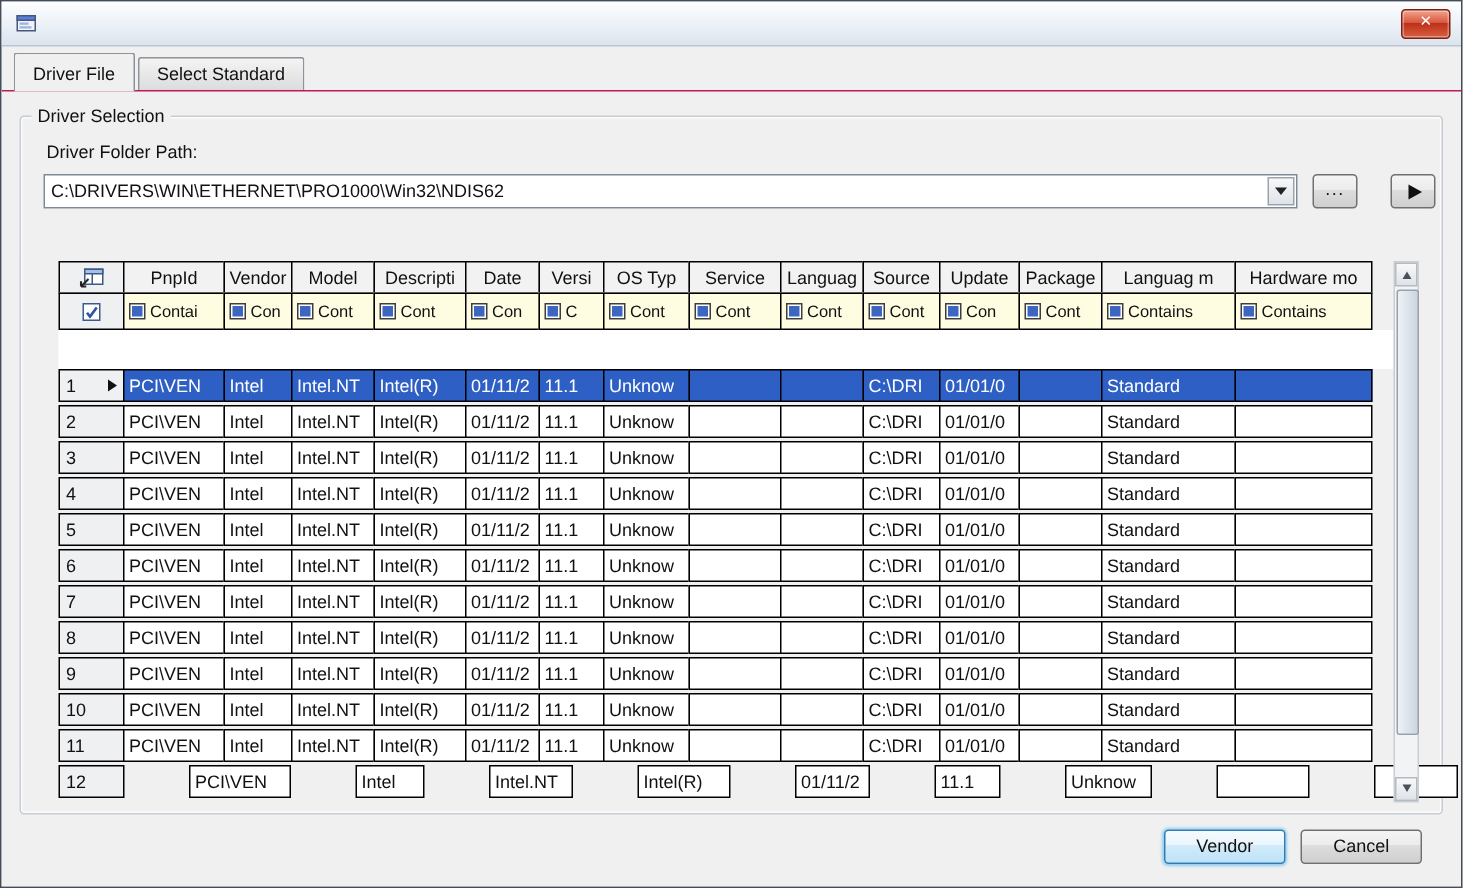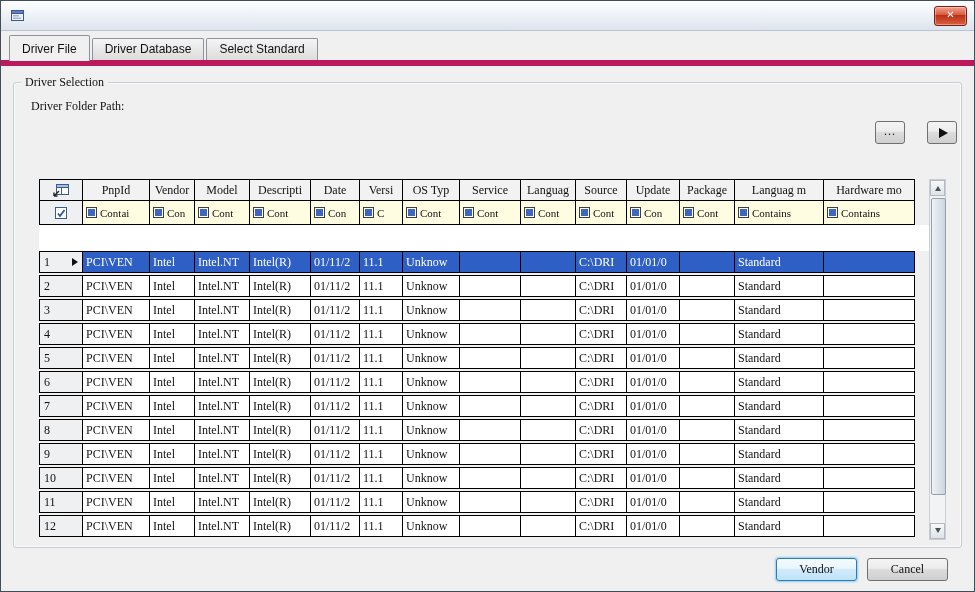--- a/index.html
+++ b/index.html
@@ -16,21 +16,21 @@
     color:#fff;text-align:center;line-height:16px;font-size:10px;font-weight:bold;
     box-shadow:inset 0 0 0 1px rgba(255,255,255,.35);cursor:default;}
   
   .tabstrip{position:absolute;left:8px;top:33px;height:26px;display:flex;align-items:flex-end;z-index:3;}
   .tab{box-sizing:border-box;height:22px;padding:3px 12px 0 12px;margin-right:2px;
     border:1px solid #8e939b;border-bottom:none;border-radius:2px 2px 0 0;
     background:linear-gradient(#f4f4f4,#dcdcdc);white-space:nowrap;cursor:default;}
   .tab.active{height:26px;padding-top:6px;background:#f0f0f0;position:relative;margin-bottom:-1px;
     border-color:#8e939b;z-index:4;}
   .tabpage{position:absolute;left:0;right:0;top:59px;bottom:0;background:#f0f0f0;
-    border-top:6px solid #be185d;z-index:2;font-family:Liberation Serif, serif;}
+    border-top:1px solid #be185d;z-index:2;}
   
   .groupbox{position:absolute;left:12px;top:16px;width:949px;height:466px;box-sizing:border-box;
     border:1px solid #c6cdd4;border-radius:3px;box-shadow:inset 0 0 0 1px #fbfbfb;}
   .gb-label{position:absolute;left:20px;top:9px;background:#f0f0f0;padding:0 4px;z-index:1;}
   .path-label{position:absolute;left:30px;top:33px;}
   
   .combo{position:absolute;left:28px;top:55px;width:836px;height:23px;box-sizing:border-box;
     background:#fff;border:1px solid #7f8a99;}
   .combo-text{position:absolute;left:4px;top:3px;white-space:nowrap;}
   .combo-btn{position:absolute;right:1px;top:1px;bottom:1px;width:18px;box-sizing:border-box;
@@ -63,21 +63,21 @@
     text-align:center;line-height:20px;overflow:hidden;white-space:nowrap;flex:none;}
   .gfilter{display:flex;height:25px;margin-top:-1px;}
   .fcell{box-sizing:border-box;border:1px solid #000;margin-left:-1px;background:#fffde1;
     display:flex;align-items:center;padding-left:3px;font-size:11px;overflow:hidden;
     white-space:nowrap;flex:none;}
   .ficon{width:9px;height:9px;box-sizing:content-box;border:1px solid #3e3e3e;background:#fff;
     position:relative;flex:none;margin-right:3px;}
   .ficon::after{content:'';position:absolute;inset:1px;background:#3c66bf;}
   .ggap{height:26px;width:890px;background:#fff;}
   .grow{display:flex;height:22px;margin-bottom:2px;}
-  .grow:last-child{margin-bottom:0;}
+  .grow:last-child{margin-bottom:0;gap:44px;}
   .rowhdr{width:44px;box-sizing:border-box;border:1px solid #000;background:#eef0f2;
     display:flex;align-items:center;justify-content:space-between;padding:0 4px;flex:none;}
   .arrow{width:0;height:0;border-left:6px solid #111;border-top:4px solid transparent;
     border-bottom:4px solid transparent;}
   .gcell{box-sizing:border-box;border:1px solid #000;margin-left:-1px;background:#fff;
     line-height:20px;padding:0 3px;overflow:hidden;white-space:nowrap;flex:none;}
   .grow.sel .gcell{background:#2e5fc4;color:#fff;}
   
   .vscroll{position:absolute;right:0;top:0;width:17px;height:361px;box-sizing:border-box;
     background:#f2f3f5;border:1px solid #c9ced4;}
@@ -101,31 +101,36 @@
       <rect x="1.5" y="2.5" width="12" height="10" fill="#eef3fb" stroke="#45577a"></rect>
       <rect x="1.5" y="2.5" width="12" height="3" fill="#5a7edc" stroke="#45577a"></rect>
       <rect x="3" y="7" width="6" height="1.5" fill="#9db3d8"></rect>
       <rect x="3" y="9.5" width="8" height="1.5" fill="#9db3d8"></rect>
     </svg>
     <div class="close-btn"><span>✕</span></div>
   </div>
 
   <div class="tabstrip">
     <div class="tab active">Driver File</div>
-    <div class="tab">Driver Database</div>
     <div class="tab">Select Standard</div>
   </div>
 
   <div class="tabpage">
 
     <div class="groupbox"></div>
     <span class="gb-label">Driver Selection</span>
 
     <span class="path-label">Driver Folder Path:</span>
 
+    <div class="combo">
+      <span class="combo-text">C:\DRIVERS\WIN\ETHERNET\PRO1000\Win32\NDIS62</span>
+      <div class="combo-btn">
+        <span class="tri-down"></span>
+      </div>
+    </div>
     <div class="btn small-btn browse">...</div>
     <div class="btn small-btn run">
       <span class="play"></span>
     </div>
 
     <div class="grid">
       <div class="ghead">
         <div class="corner">
           <svg width="17" height="14" viewBox="0 0 17 14">
             <rect x="3.5" y="1.5" width="12" height="10" fill="#fff" stroke="#3c5a8a"></rect>

